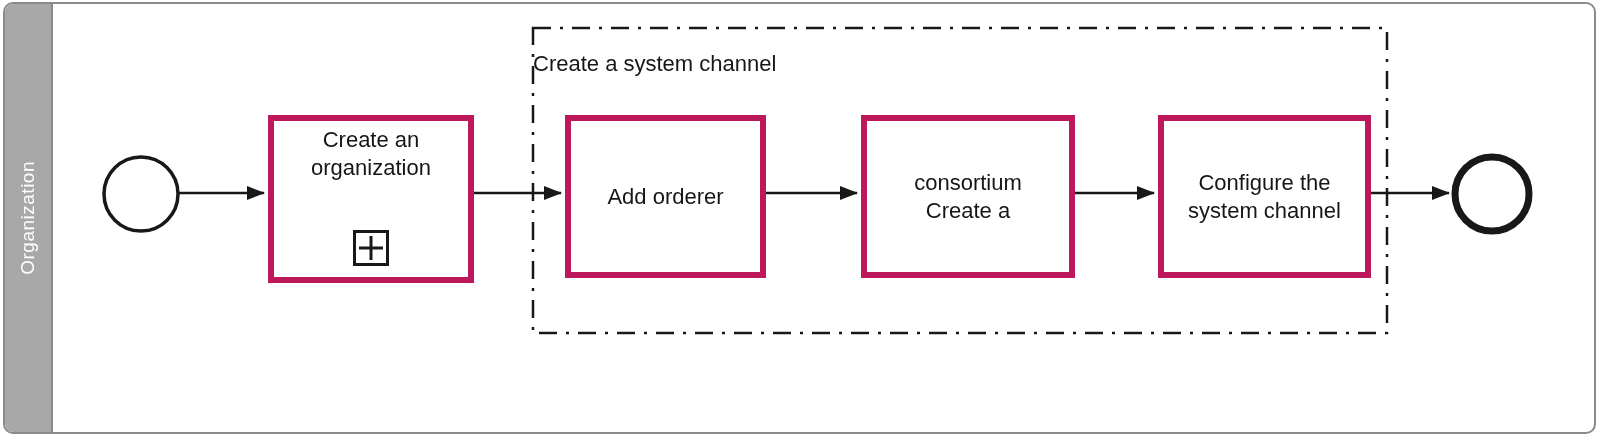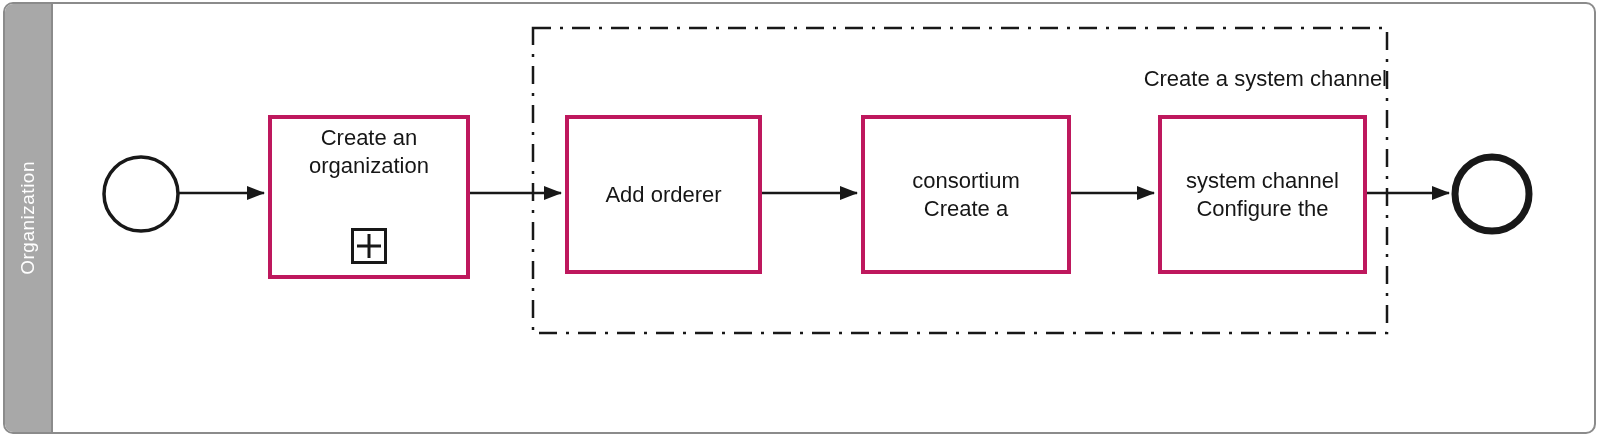--- a/index.html
+++ b/index.html
@@ -56,21 +56,21 @@
     width: 1600px;
     height: 443px;
     pointer-events: none;
   }
   
   .task {
     position: absolute;
     top: 115px;
     height: 151px;
     background: #ffffff;
-    border: 4px solid #be185d;
+    border: 6px solid #be185d;
     color: #161616;
     font-size: 22px;
     line-height: 28px;
     text-align: center;
     display: flex;
     flex-direction: column;
     justify-content: center;
   }
   .task.top-label {
     justify-content: flex-start;
@@ -105,25 +105,24 @@
     top: 3px; bottom: 3px;
     left: 50%; width: 3px;
     transform: translateX(-50%);
   }
   
   .group-label {
     position: absolute;
     left: 533px;
     top: 50px;
     width: 854px;
-    text-align: right;
+    text-align: left;
     font-size: 22px;
     color: #161616;
     line-height: 28px;
-    margin-top: 15px;
   }
 </style>
 </head>
 <body>
 
 <div class="canvas">
 
   <div class="pool">
     <div class="lane-header">
       <span class="lane-label">Organization</span>
@@ -164,17 +163,17 @@
   <div class="task task-2">
     <div>Add orderer</div>
   </div>
 
   <div class="task task-3">
     <div>consortium</div>
     <div>Create a</div>
   </div>
 
   <div class="task task-4">
+    <div>Configure the</div>
     <div>system channel</div>
-    <div>Configure the</div>
   </div>
 
 </div>
 
 </body></html>

